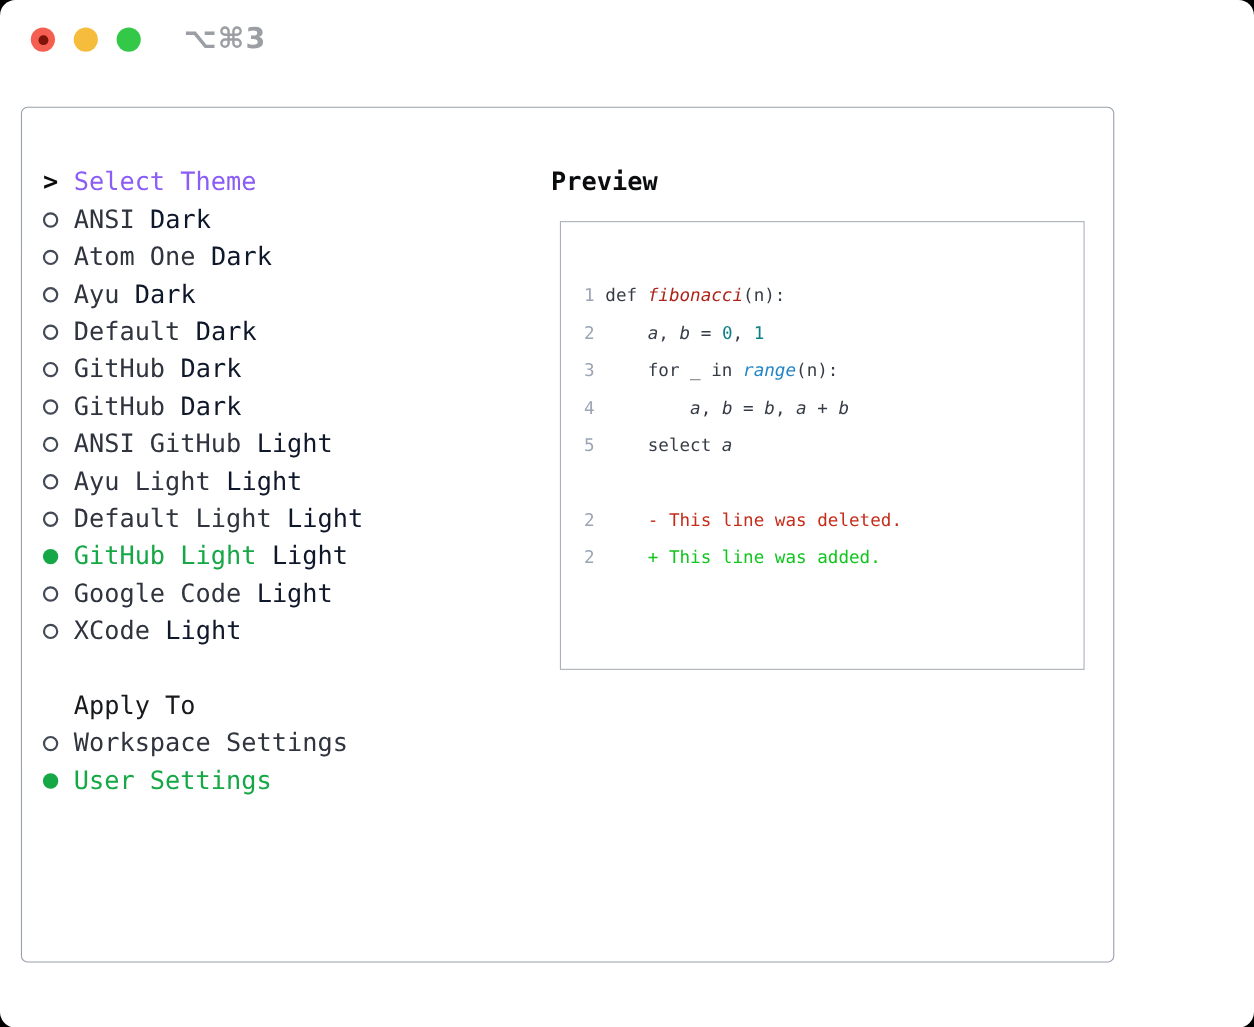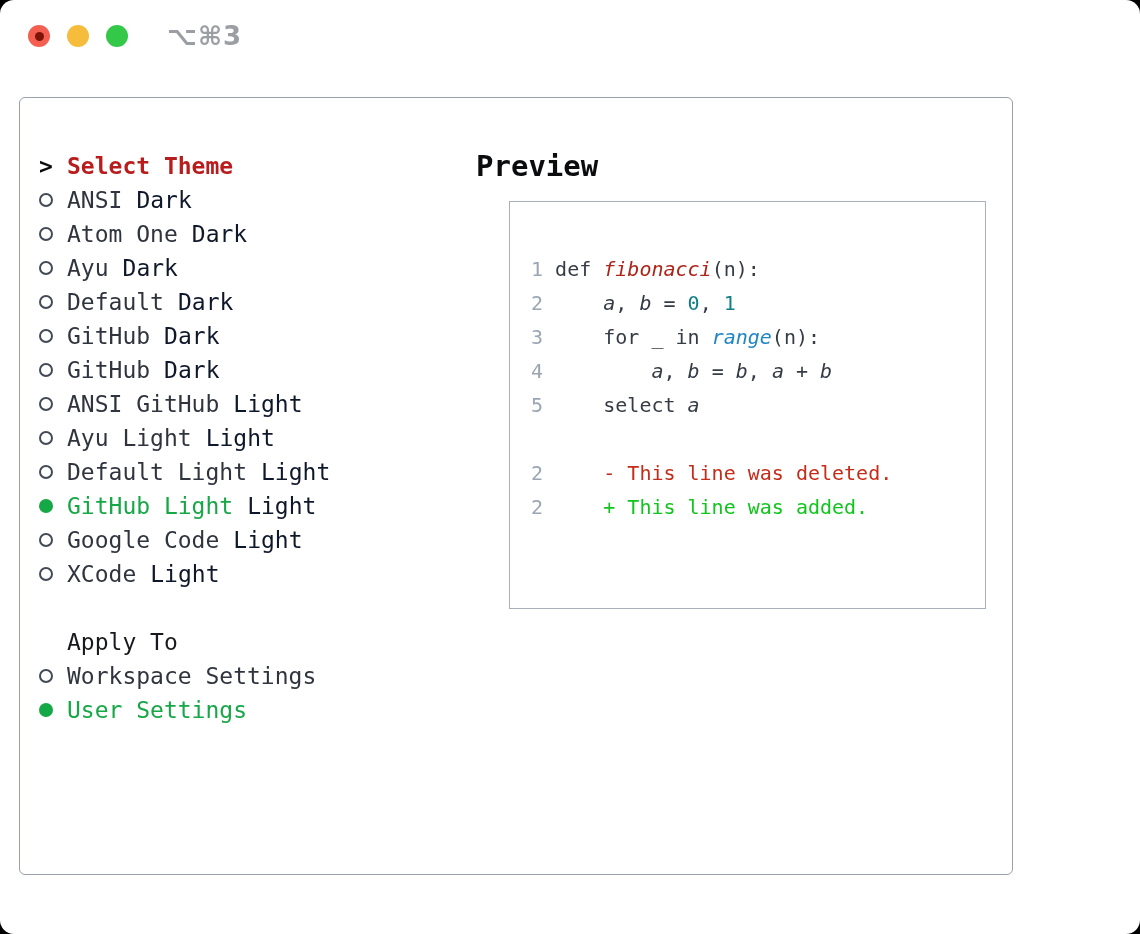--- a/index.html
+++ b/index.html
@@ -25,37 +25,37 @@
   
   .panel{
     position:absolute;left:19px;top:97px;width:994px;height:778px;
     border:1.5px solid #99a0ac;border-radius:6px;box-sizing:border-box;background:#fff;
   }
   
   .leftcol{position:absolute;left:19px;top:51px;width:450px;}
   .row{height:34px;display:flex;align-items:center;font-size:23px;color:#2f343e;white-space:pre;}
   .marker{width:28px;display:flex;align-items:center;flex:none;}
   .prompt{font-weight:bold;color:#0b0c0e;}
-  .hdr{font-weight:bold;color:#b91c1c;}
+  .hdr{font-weight:normal;color:#8b5cf6;}
   .applyhdr{color:#17191c;}
   .ring{width:14px;height:14px;box-sizing:border-box;border:2px solid #434956;border-radius:50%;}
   .ring.sel{border:none;background:var(--selection-green,#16a746);}
   .tname{color:#2f343e;}
   .tname.sel{color:var(--selection-green,#16a746);}
   .ttag{color:#0f172a;margin-left:14px;}
   .hint{font-size:23px;line-height:34px;color:var(--muted-gray,#9aa3b2);white-space:pre;}
   
-  .preview-label{position:absolute;left:456px;top:51px;height:34px;display:flex;align-items:center;
-    font-size:29px;font-weight:bold;color:#0b0c0e;}
+  .preview-label{position:absolute;left:481px;top:51px;height:34px;display:flex;align-items:center;
+    font-size:23px;font-weight:bold;color:#0b0c0e;}
   .preview-box{
     position:absolute;left:489px;top:103px;width:477px;height:408px;box-sizing:border-box;
     border:1.5px solid #aab0b9;background:#fff;
     padding:50px 0 0 21px;overflow:hidden;
   }
-  .pline{height:34px;line-height:34px;font-size:20px;white-space:pre;color:var(--code-default,#363c46);}
+  .pline{height:34px;line-height:34px;font-size:16px;white-space:pre;color:var(--code-default,#363c46);}
   .g{color:#9ba5b4;}
   .s-code{color:var(--code-default,#363c46);}
   .s-fn{color:var(--function-red,#ae241a);font-style:italic;}
   .s-num{color:var(--number-teal,#0c7f87);}
   .s-builtin{color:var(--builtin-blue,#2185c6);font-style:italic;}
   .s-var{color:var(--code-default,#363c46);font-style:italic;}
   .s-ctx{color:#8b929c;}
   .s-del{color:var(--deleted-red,#c52c19);}
   .s-add{color:var(--added-green,#10c51d);}
 </style>

